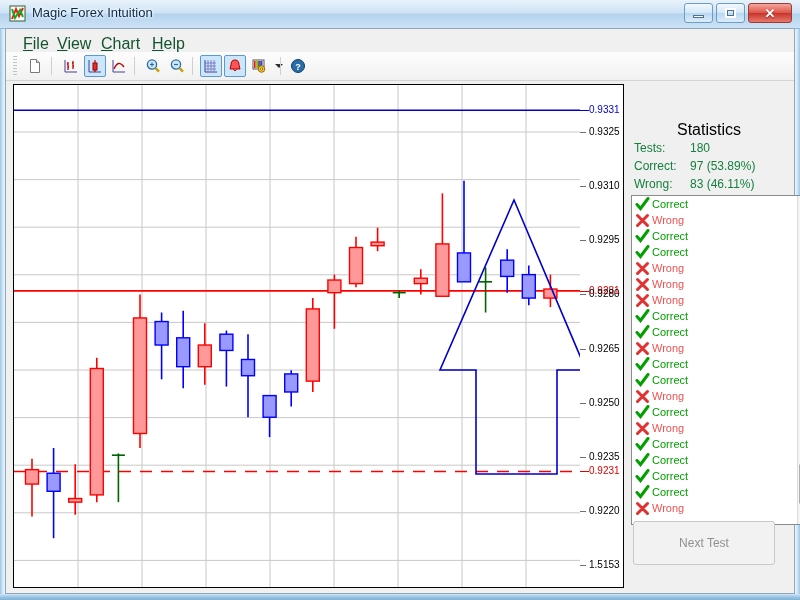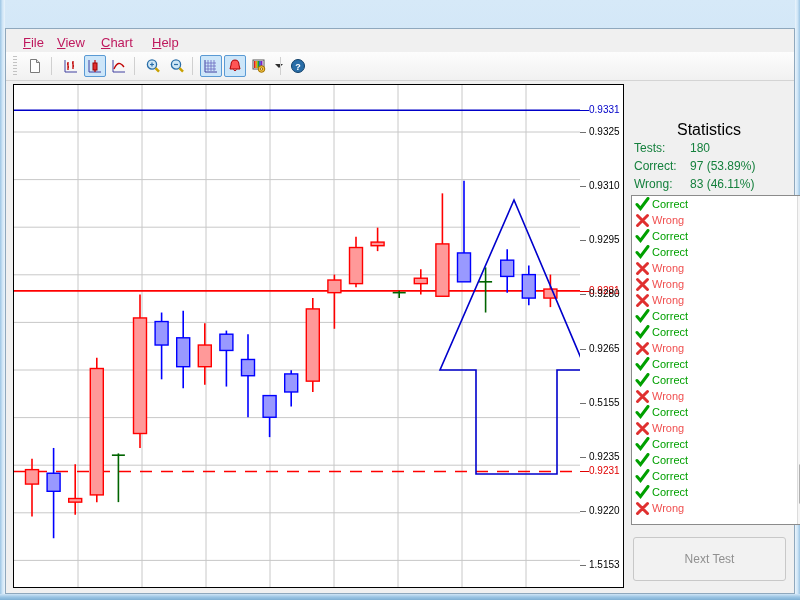--- a/index.html
+++ b/index.html
@@ -60,21 +60,21 @@
     border:1px solid #8fa8bd;box-sizing:border-box;
   }
 
   
   #menubar{
     position:absolute;left:0;top:0;width:788px;height:23px;
     background:#f0f0f0;
     border-bottom:1px solid #e0e0e0;
   }
   .menu-item{
-    position:absolute;top:4px;font-size:13px;color:#be185d;padding:2px 7px;
+    position:absolute;top:4px;font-size:16px;color:#14532d;padding:2px 7px;
     cursor:default;
   }
   .menu-item u{text-decoration:underline;}
   #mi-file{left:10px;}
   #mi-view{left:44px;}
   #mi-chart{left:88px;}
   #mi-help{left:139px;}
 
   
   #toolbar{
@@ -132,21 +132,21 @@
   #sb-up{top:0;}
   #sb-down{bottom:0;}
   #sb-thumb{position:absolute;left:1px;top:268px;width:14px;height:40px;
     background:linear-gradient(to right,#fcfcfc,#eaeaea 50%,#dcdcdc);
     border:1px solid #b0b0b0;border-radius:1px;box-sizing:border-box;
     display:flex;align-items:center;justify-content:center;}
   .thumb-grip{width:8px;height:7px;
     background:repeating-linear-gradient(to bottom,#9a9a9a 0 1px,transparent 1px 2px);}
 
   #next-test{
-    position:absolute;left:627px;top:508px;width:153px;height:44px;
+    position:absolute;left:627px;top:492px;width:142px;height:44px;
     background:#f2f2f2;border:1px solid #c8c8c8;border-radius:3px;box-sizing:border-box;
     display:flex;align-items:center;justify-content:center;
     font-size:12px;color:#909090;
   }
 
   
   #statusbar{
     position:absolute;left:0;bottom:0;width:788px;height:22px;
     background:#f0f0f0;border-top:1px solid #d8d8d8;box-sizing:border-box;
   }
@@ -155,20 +155,40 @@
 </style>
 </head>
 <body>
 
 <div id="window">
 
   <div id="frame-left"></div>
   <div id="frame-right"></div>
   <div id="frame-bottom"></div>
 
+  <div id="titlebar">
+    <div id="app-icon">
+      <svg width="17" height="17" viewBox="0 0 17 17">
+        <rect x="1" y="1" width="15" height="15" fill="#ffffff" stroke="#2f5f2f" stroke-width="1"></rect>
+        <path d="M3 14 L7 4 L10 11 L14 3" stroke="#e02020" stroke-width="2" fill="none"></path>
+        <path d="M3 4 L6 13 L11 5 L14 12" stroke="#1aa81a" stroke-width="2" fill="none"></path>
+      </svg>
+    </div>
+    <div id="title-text">Magic Forex Intuition</div>
+
+    <div class="wbtn" id="btn-min">
+      <div class="glyph-min"></div>
+    </div>
+    <div class="wbtn" id="btn-max">
+      <div class="glyph-max"></div>
+    </div>
+    <div class="wbtn" id="btn-close">
+      <div class="glyph-close">✕</div>
+    </div>
+  </div>
 
   <div id="client">
 
     <div id="menubar">
       <div class="menu-item" id="mi-file">
         <u>F</u><span>ile</span>
       </div>
       <div class="menu-item" id="mi-view">
         <u>V</u><span>iew</span>
       </div>
@@ -370,21 +390,21 @@
           <div class="axis-label" style="top: 95.1223px;">0.9310</div>
           <div class="axis-tick" style="top: 155.295px;"></div>
           <div class="axis-label" style="top: 149.295px;">0.9295</div>
           <div class="axis-tick red" style="top: 205.856px;"></div>
           <div class="axis-label hl-red" style="top: 199.856px;">0.9281</div>
           <div class="axis-tick" style="top: 209.468px;"></div>
           <div class="axis-label" style="top: 203.468px;">0.9280</div>
           <div class="axis-tick" style="top: 263.64px;"></div>
           <div class="axis-label" style="top: 257.64px;">0.9265</div>
           <div class="axis-tick" style="top: 317.813px;"></div>
-          <div class="axis-label" style="top: 311.813px;">0.5155</div>
+          <div class="axis-label" style="top: 311.813px;">0.9250</div>
           <div class="axis-tick" style="top: 371.986px;"></div>
           <div class="axis-label" style="top: 365.986px;">0.9235</div>
           <div class="axis-tick red" style="top: 386.432px;"></div>
           <div class="axis-label hl-red" style="top: 380.432px;">0.9231</div>
           <div class="axis-tick" style="top: 426.158px;"></div>
           <div class="axis-label" style="top: 420.158px;">0.9220</div>
           <div class="axis-tick" style="top: 480.331px;"></div>
           <div class="axis-label" style="top: 474.331px;">1.5153</div>
         </div>
     </div>

